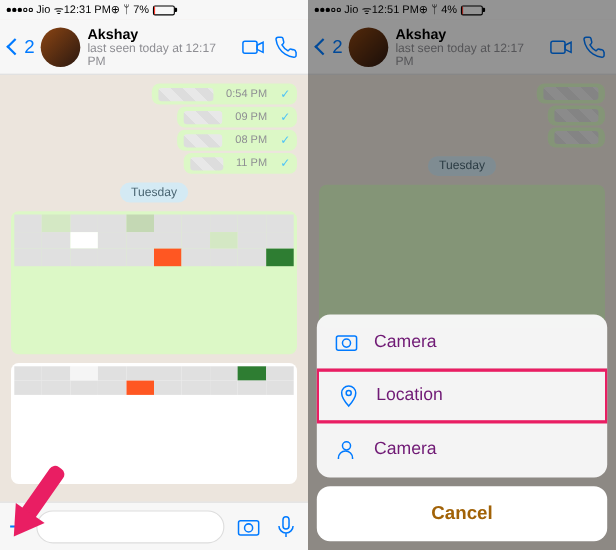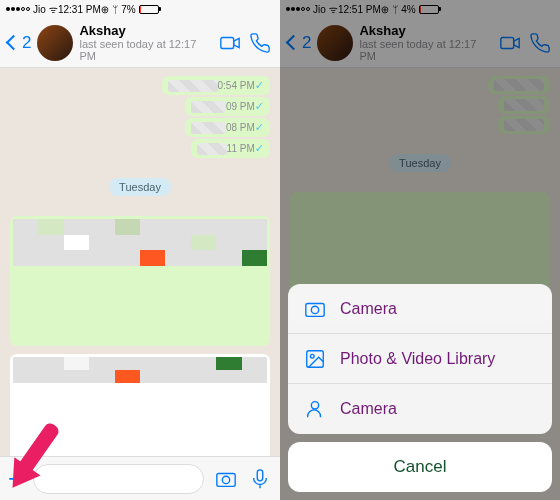--- a/index.html
+++ b/index.html
@@ -11,43 +11,43 @@
 .battery{width:20px;height:9px;border:1px solid #000;border-radius:2px;position:relative;display:flex;align-items:center}
 .battery::after{content:"";position:absolute;right:-3px;width:2px;height:4px;background:#000;border-radius:0 1px 1px 0}
 .batt-fill{height:100%;background:#ff3b30}
 .header{height:50px;background:#f7f7f7;border-bottom:1px solid #ddd;display:flex;align-items:center;padding:0 8px;gap:6px}
 .back{display:flex;align-items:center;color:#007aff;font-size:17px}
 .chev-left{width:11px;height:11px;border-left:2.5px solid #007aff;border-bottom:2.5px solid #007aff;transform:rotate(45deg);margin-right:3px}
 .avatar{width:36px;height:36px;border-radius:50%;background:linear-gradient(135deg,#8b4513,#2b1810);flex-shrink:0}
 .title{flex:1;min-width:0}.name{font-size:13px;font-weight:700}.status{font-size:11px;color:#8e8e93}
 .hicon{width:24px;height:24px;display:flex;align-items:center;justify-content:center}
 .chat{position:absolute;top:68px;bottom:44px;left:0;right:0;padding:6px 10px;overflow:hidden}
-.bubble{background:#dcf8c6;border-radius:7px;padding:3px 6px;margin:2px 0;margin-left:auto;width:fit-content;max-width:75%;font-size:11px;display:flex;align-items:center;gap:0}
+.bubble{background:#dcf8c6;border-radius:7px;padding:3px 6px;margin:2px 0;margin-left:auto;width:fit-content;max-width:75%;font-size:11px;display:flex;align-items:center;gap:12px}
 .bubble .time{color:#8e8e93;font-size:10px}
 .blur{background:repeating-linear-gradient(45deg,#ddd 0 8px,#e8e8e8 8px 16px);border-radius:3px}
 .tick{color:#4fc3f7;font-size:11px}
-.daychip{background:#d4eaf4;color:#4a6572;font-size:11px;padding:3px 10px;border-radius:10px;margin:20px auto;width:fit-content}
+.daychip{background:#d4eaf4;color:#4a6572;font-size:11px;padding:3px 10px;border-radius:10px;margin:8px auto;width:fit-content}
 .bigblur{width:100%;height:130px;background:#dcf8c6;border-radius:7px;margin:4px 0;position:relative;overflow:hidden}
 .bigblur2{width:100%;height:110px;background:#fff;border-radius:7px;margin:8px 0;position:relative;overflow:hidden}
 .mosaic{position:absolute;inset:3px;display:grid;grid-template-columns:repeat(10,1fr);grid-template-rows:repeat(8,1fr);gap:0}
 .mosaic span{background:#e0e0e0}
 .inputbar{position:absolute;bottom:0;left:0;right:0;height:44px;background:#f7f7f7;border-top:1px solid #ddd;display:flex;align-items:center;padding:0 8px;gap:10px}
 .plus{color:#007aff;font-size:26px;font-weight:300}
 .textfield{flex:1;height:30px;background:#fff;border:1px solid #ddd;border-radius:15px}
 .arrow{position:absolute;bottom:12px;left:-8px;width:70px;height:70px;z-index:10}
 .arrow-body{position:absolute;width:15px;height:60px;background:#e91e63;transform:rotate(35deg);top:2px;left:38px;border-radius:6px}
 .arrow-head{position:absolute;bottom:-2px;left:12px;width:0;height:0;border-left:16px solid transparent;border-right:16px solid transparent;border-top:26px solid #e91e63;transform:rotate(35deg)}
 .overlay{position:absolute;inset:0;background:rgba(0,0,0,0.4);z-index:5}
 .sheet{position:absolute;bottom:8px;left:8px;right:8px;z-index:6}
 .sheet-group{background:rgba(248,248,248,0.97);border-radius:12px;overflow:hidden;margin-bottom:8px}
 .sheet-item{height:50px;display:flex;align-items:center;padding:0 16px;gap:14px;border-bottom:0.5px solid #ddd;font-size:16px;color:#701a75}
 .sheet-item:last-child{border-bottom:none}
 .sheet-item.hl{border:3px solid #e91e63;margin:-1px}
 .sheet-icon{width:22px;height:22px;display:flex;align-items:center;justify-content:center;color:#007aff}
-.cancel-btn{background:#fff;border-radius:12px;height:50px;display:flex;align-items:center;justify-content:center;font-size:17px;font-weight:400;color:#14532d}
+.cancel-btn{background:#fff;border-radius:12px;height:50px;display:flex;align-items:center;justify-content:center;font-size:17px;font-weight:700;color:#a16207}
 svg{width:22px;height:22px;stroke:#007aff;fill:none;stroke-width:1.5}
 </style>
 </head>
 <body>
 
 <div class="phone">
   <div class="statusbar">
     <div class="sb-left">
       <div class="dots">
           <span class="dot"></span>
@@ -257,29 +257,28 @@
     <div class="sheet-group">
       <div class="sheet-item">
         <div class="sheet-icon">
             <svg viewBox="0 0 24 24">
               <rect x="2" y="6" width="20" height="14" rx="2"></rect>
               <circle cx="12" cy="13" r="4"></circle>
             </svg>
           </div>
         <span>Camera</span>
       </div>
-      <div class="sheet-item">
+      <div class="sheet-item hl">
         <div class="sheet-icon">
             <svg viewBox="0 0 24 24">
-              <rect x="3" y="3" width="18" height="18" rx="2"></rect>
-              <circle cx="9" cy="9" r="2"></circle>
-              <path d="M21 15l-5-5L5 21"></path>
+              <path d="M12 2a7 7 0 0 0-7 7c0 5 7 13 7 13s7-8 7-13a7 7 0 0 0-7-7z"></path>
+              <circle cx="12" cy="9" r="2.5"></circle>
             </svg>
           </div>
-        <span>Photo &amp; Video Library</span>
+        <span>Location</span>
       </div>
       <div class="sheet-item">
         <div class="sheet-icon">
             <svg viewBox="0 0 24 24">
               <circle cx="12" cy="8" r="4"></circle>
               <path d="M4 21v-1a7 7 0 0 1 14 0v1"></path>
             </svg>
           </div>
         <span>Camera</span>
       </div>

